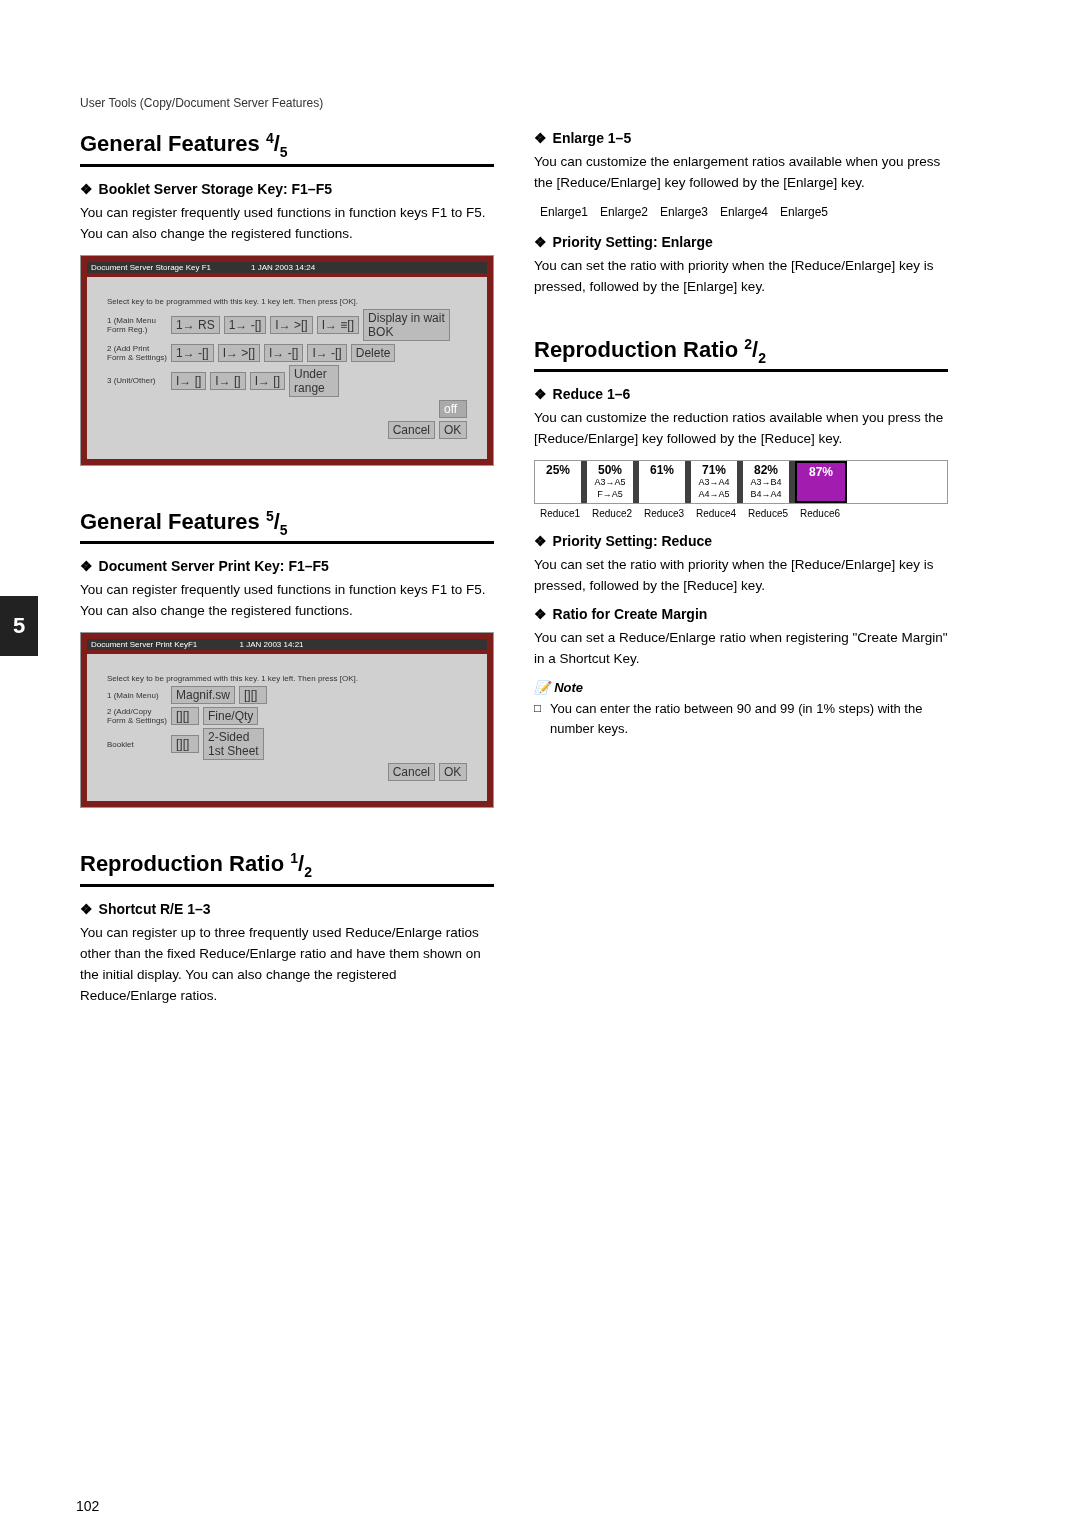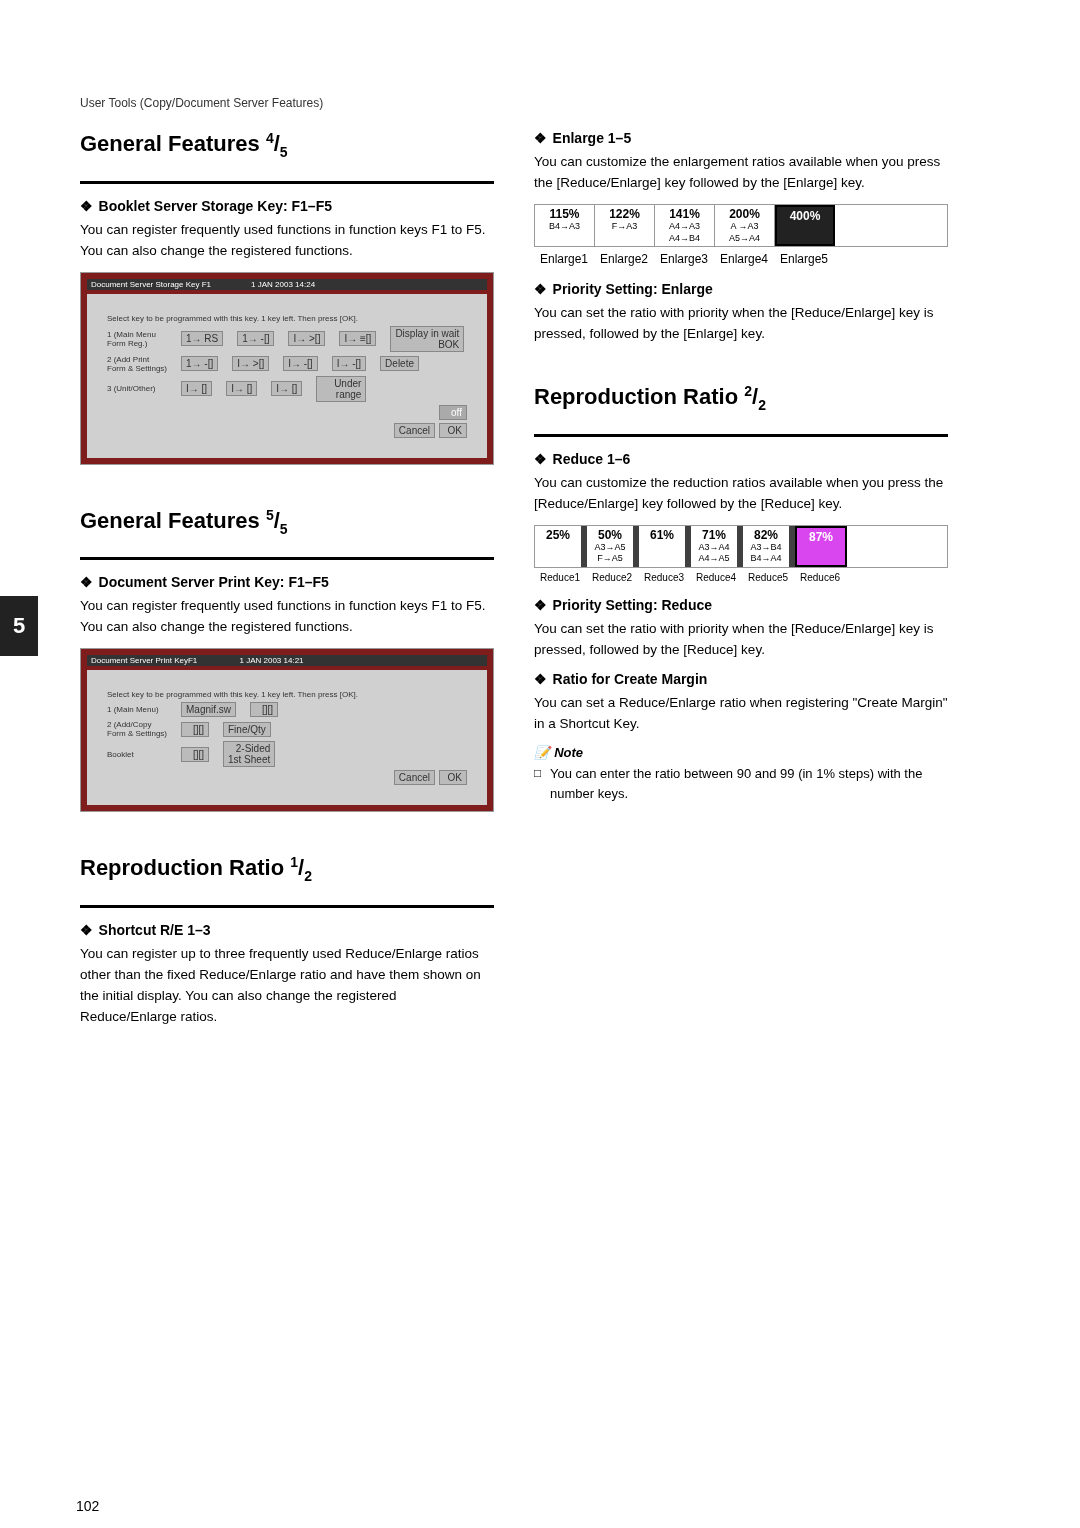--- a/index.html
+++ b/index.html
@@ -53,21 +53,21 @@
       gap: 0 40px;
     }
     .left-col { }
     .right-col { }
 
     
     .section-heading {
       font-size: 22px;
       font-weight: bold;
       border-bottom: 3px solid #000;
-      padding-bottom: 21px;
+      padding-bottom: 4px;
       margin-bottom: 14px;
       font-family: Arial, sans-serif;
     }
     .section-heading sup {
       font-size: 14px;
     }
 
     
     .subsection-title {
       font-weight: bold;
@@ -106,35 +106,35 @@
       font-size: 8px;
       padding: 1px 4px;
       margin-bottom: 4px;
     }
     .screenshot-box .ss-inner {
       background: #d0d0d0;
       padding: 20px;
     }
     .screenshot-box .ss-row {
       display: flex;
-      gap: 14px;
+      gap: 4px;
       margin-bottom: 3px;
       align-items: center;
     }
     .screenshot-box .ss-label {
       font-size: 8px;
       min-width: 60px;
     }
     .screenshot-box .ss-btn {
       background: #bbb;
       border: 1px solid #888;
-      font-size: 10px;
+      font-size: 12px;
       padding: 1px 4px;
       min-width: 28px;
-      text-align: right;
+      text-align: left;
     }
     .screenshot-box .ss-footer {
       display: flex;
       justify-content: flex-end;
       gap: 4px;
       margin-top: 3px;
     }
 
     
     .ratio-table {
@@ -189,21 +189,21 @@
     .reduce-cell {
       border-right: 6px solid #404040;
       padding: 2px 4px;
       font-size: 11px;
       font-family: Arial, sans-serif;
       text-align: center;
       min-width: 52px;
     }
     .reduce-cell:last-child { border-right: none; }
     .reduce-cell.highlighted {
-      background: #d946ef;
+      background: #a21caf;
       color: #fff;
       font-weight: bold;
       border: 2px solid #000;
     }
     .reduce-cell .main-val { font-weight: bold; font-size: 12px; }
     .reduce-cell .sub-val { font-size: 9px; line-height: 1.3; }
     .reduce-labels {
       display: flex;
       margin-bottom: 14px;
     }
@@ -368,42 +368,20 @@
     <div class="right-col">
 
       <div class="subsection-title">
         <span class="diamond">❖</span>
         <span>Enlarge 1–5</span>
       </div>
       <div class="body-text">
         <span>You can customize the enlargement ratios available when you press the [Reduce/Enlarge] key followed by the [Enlarge] key.</span>
       </div>
 
-      <div class="ratio-table">
-        <div class="ratio-cell">
-          <div class="main-val">115%</div>
-          <div class="sub-val">B4→A3</div>
-        </div>
-        <div class="ratio-cell">
-          <div class="main-val">122%</div>
-          <div class="sub-val">F→A3</div>
-        </div>
-        <div class="ratio-cell">
-          <div class="main-val">141%</div>
-          <div class="sub-val">A4→A3<br>A4→B4</div>
-        </div>
-        <div class="ratio-cell">
-          <div class="main-val">200%</div>
-          <div class="sub-val">A →A3<br>A5→A4</div>
-        </div>
-        <div class="ratio-cell highlighted">
-          <div class="main-val">400%</div>
-          <div class="sub-val">&nbsp;</div>
-        </div>
-      </div>
       <div class="ratio-labels">
         <div class="ratio-label-cell">Enlarge1</div>
         <div class="ratio-label-cell">Enlarge2</div>
         <div class="ratio-label-cell">Enlarge3</div>
         <div class="ratio-label-cell">Enlarge4</div>
         <div class="ratio-label-cell">Enlarge5</div>
       </div>
 
       <div class="subsection-title">
         <span class="diamond">❖</span>

